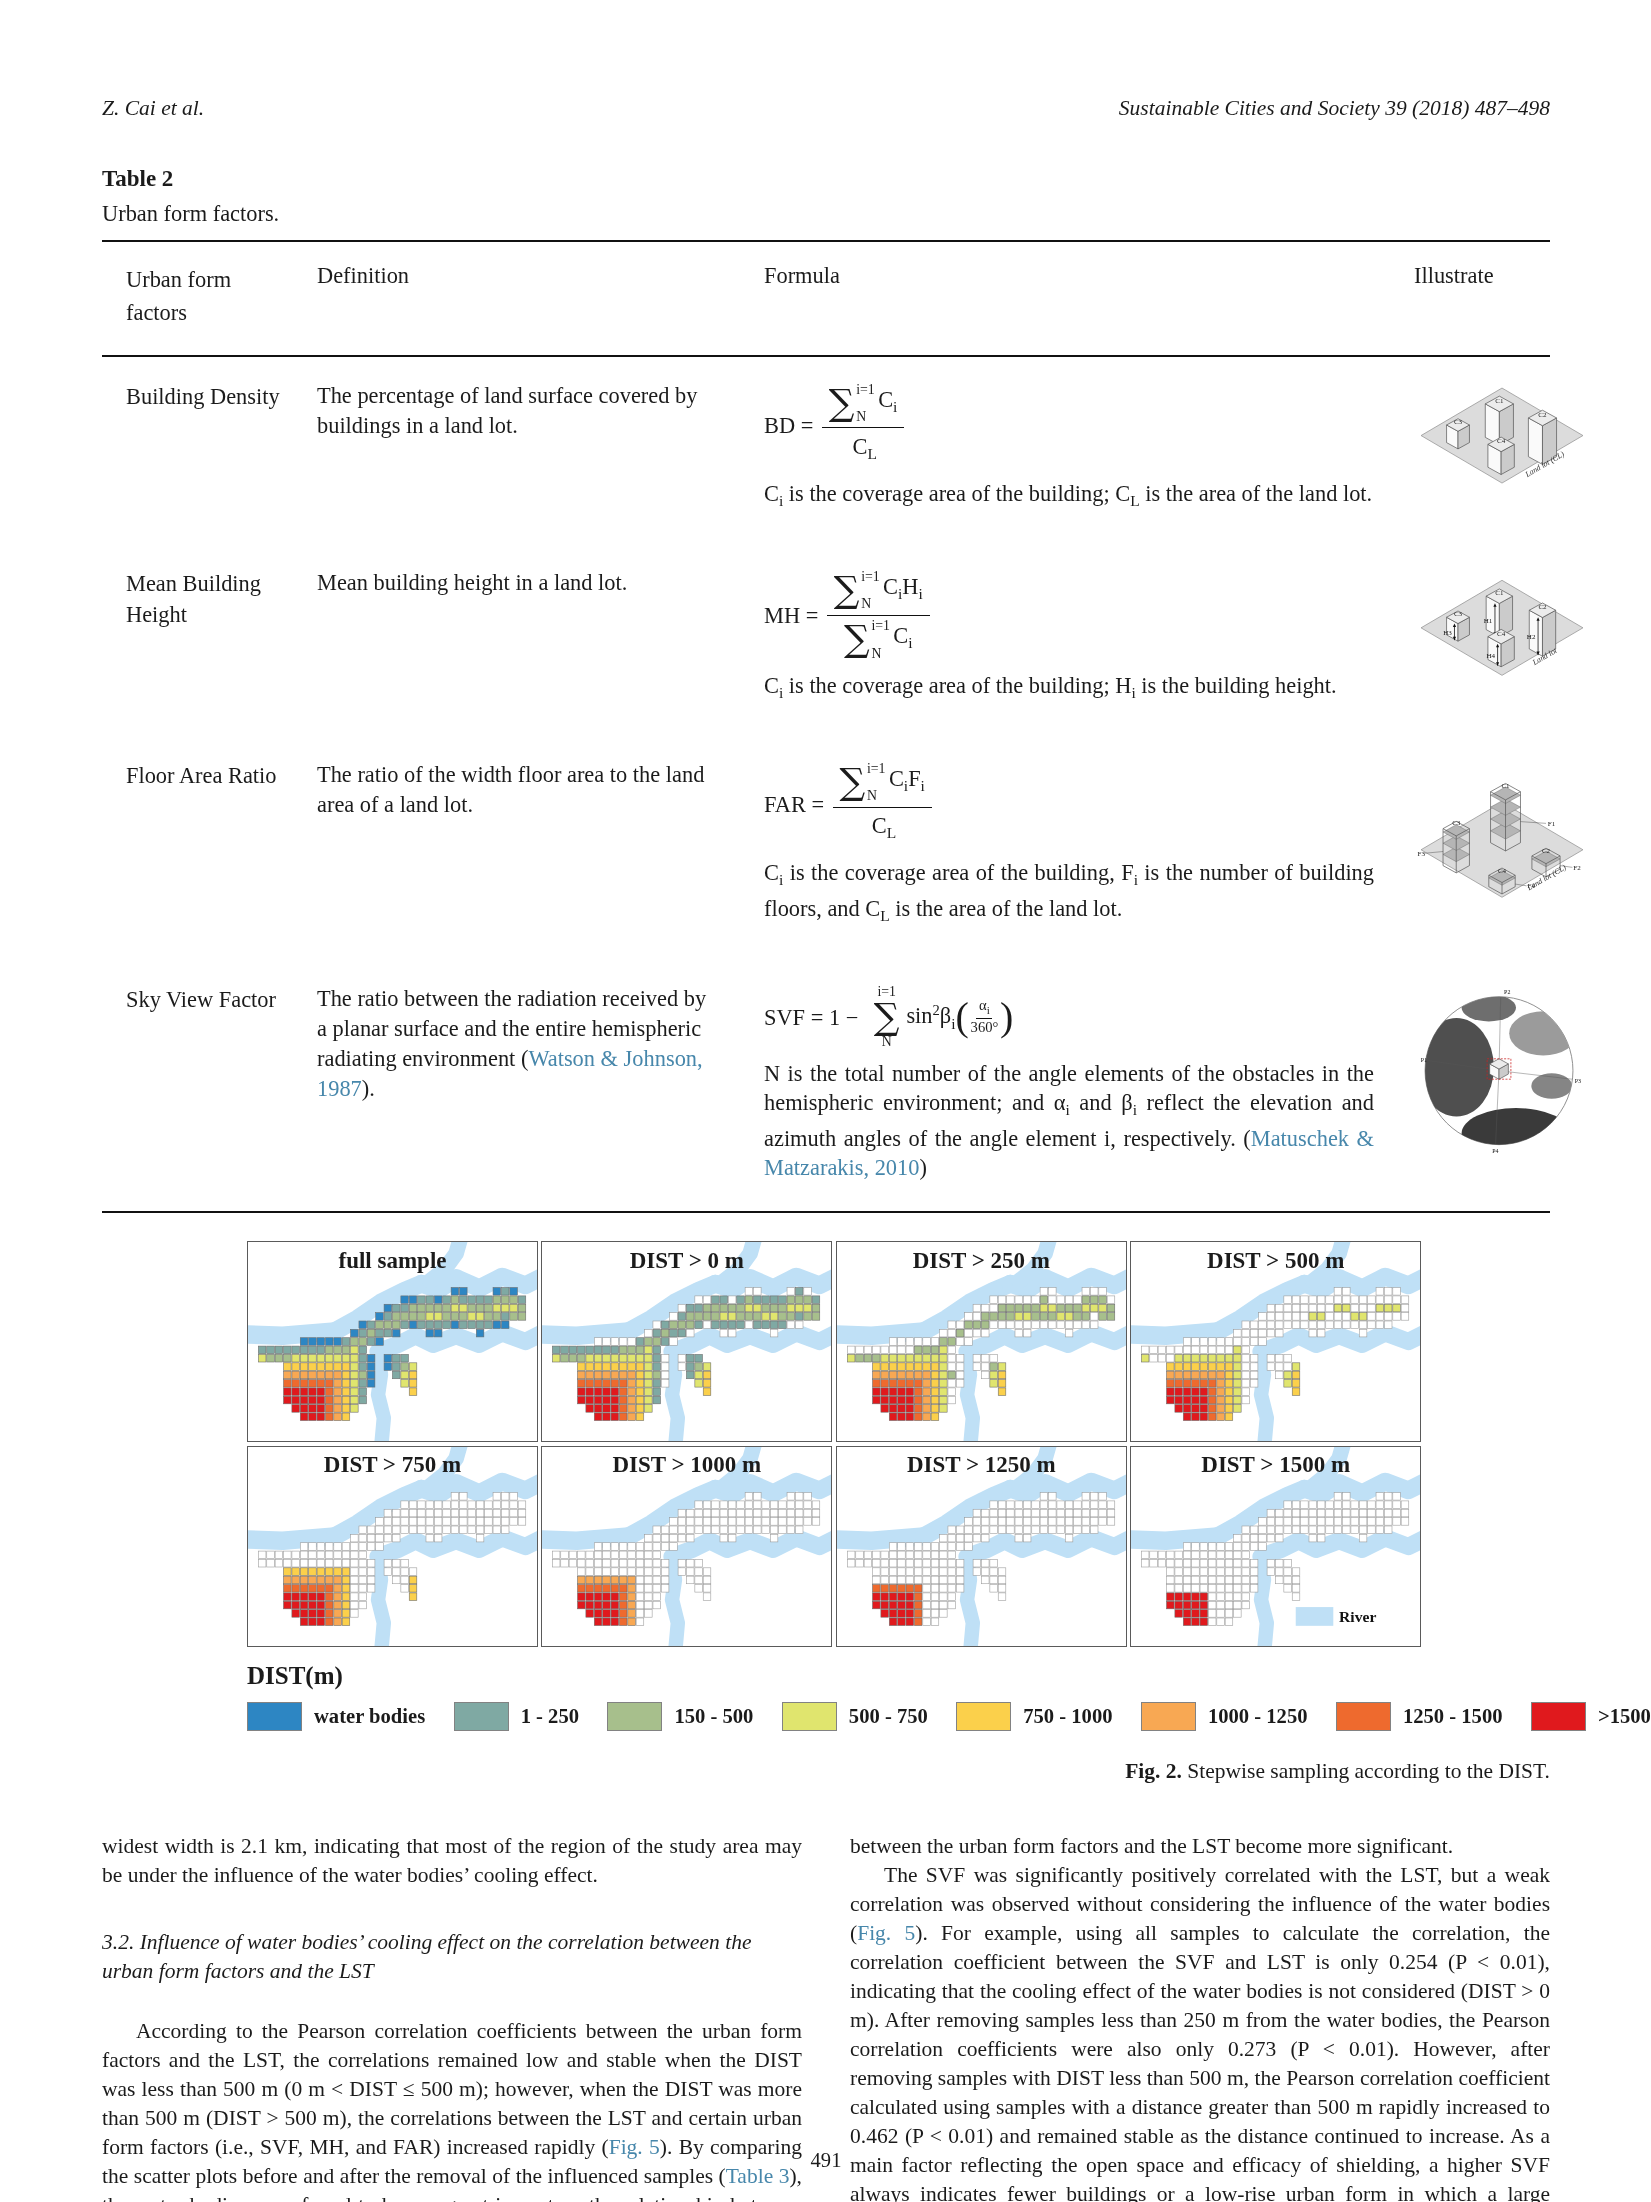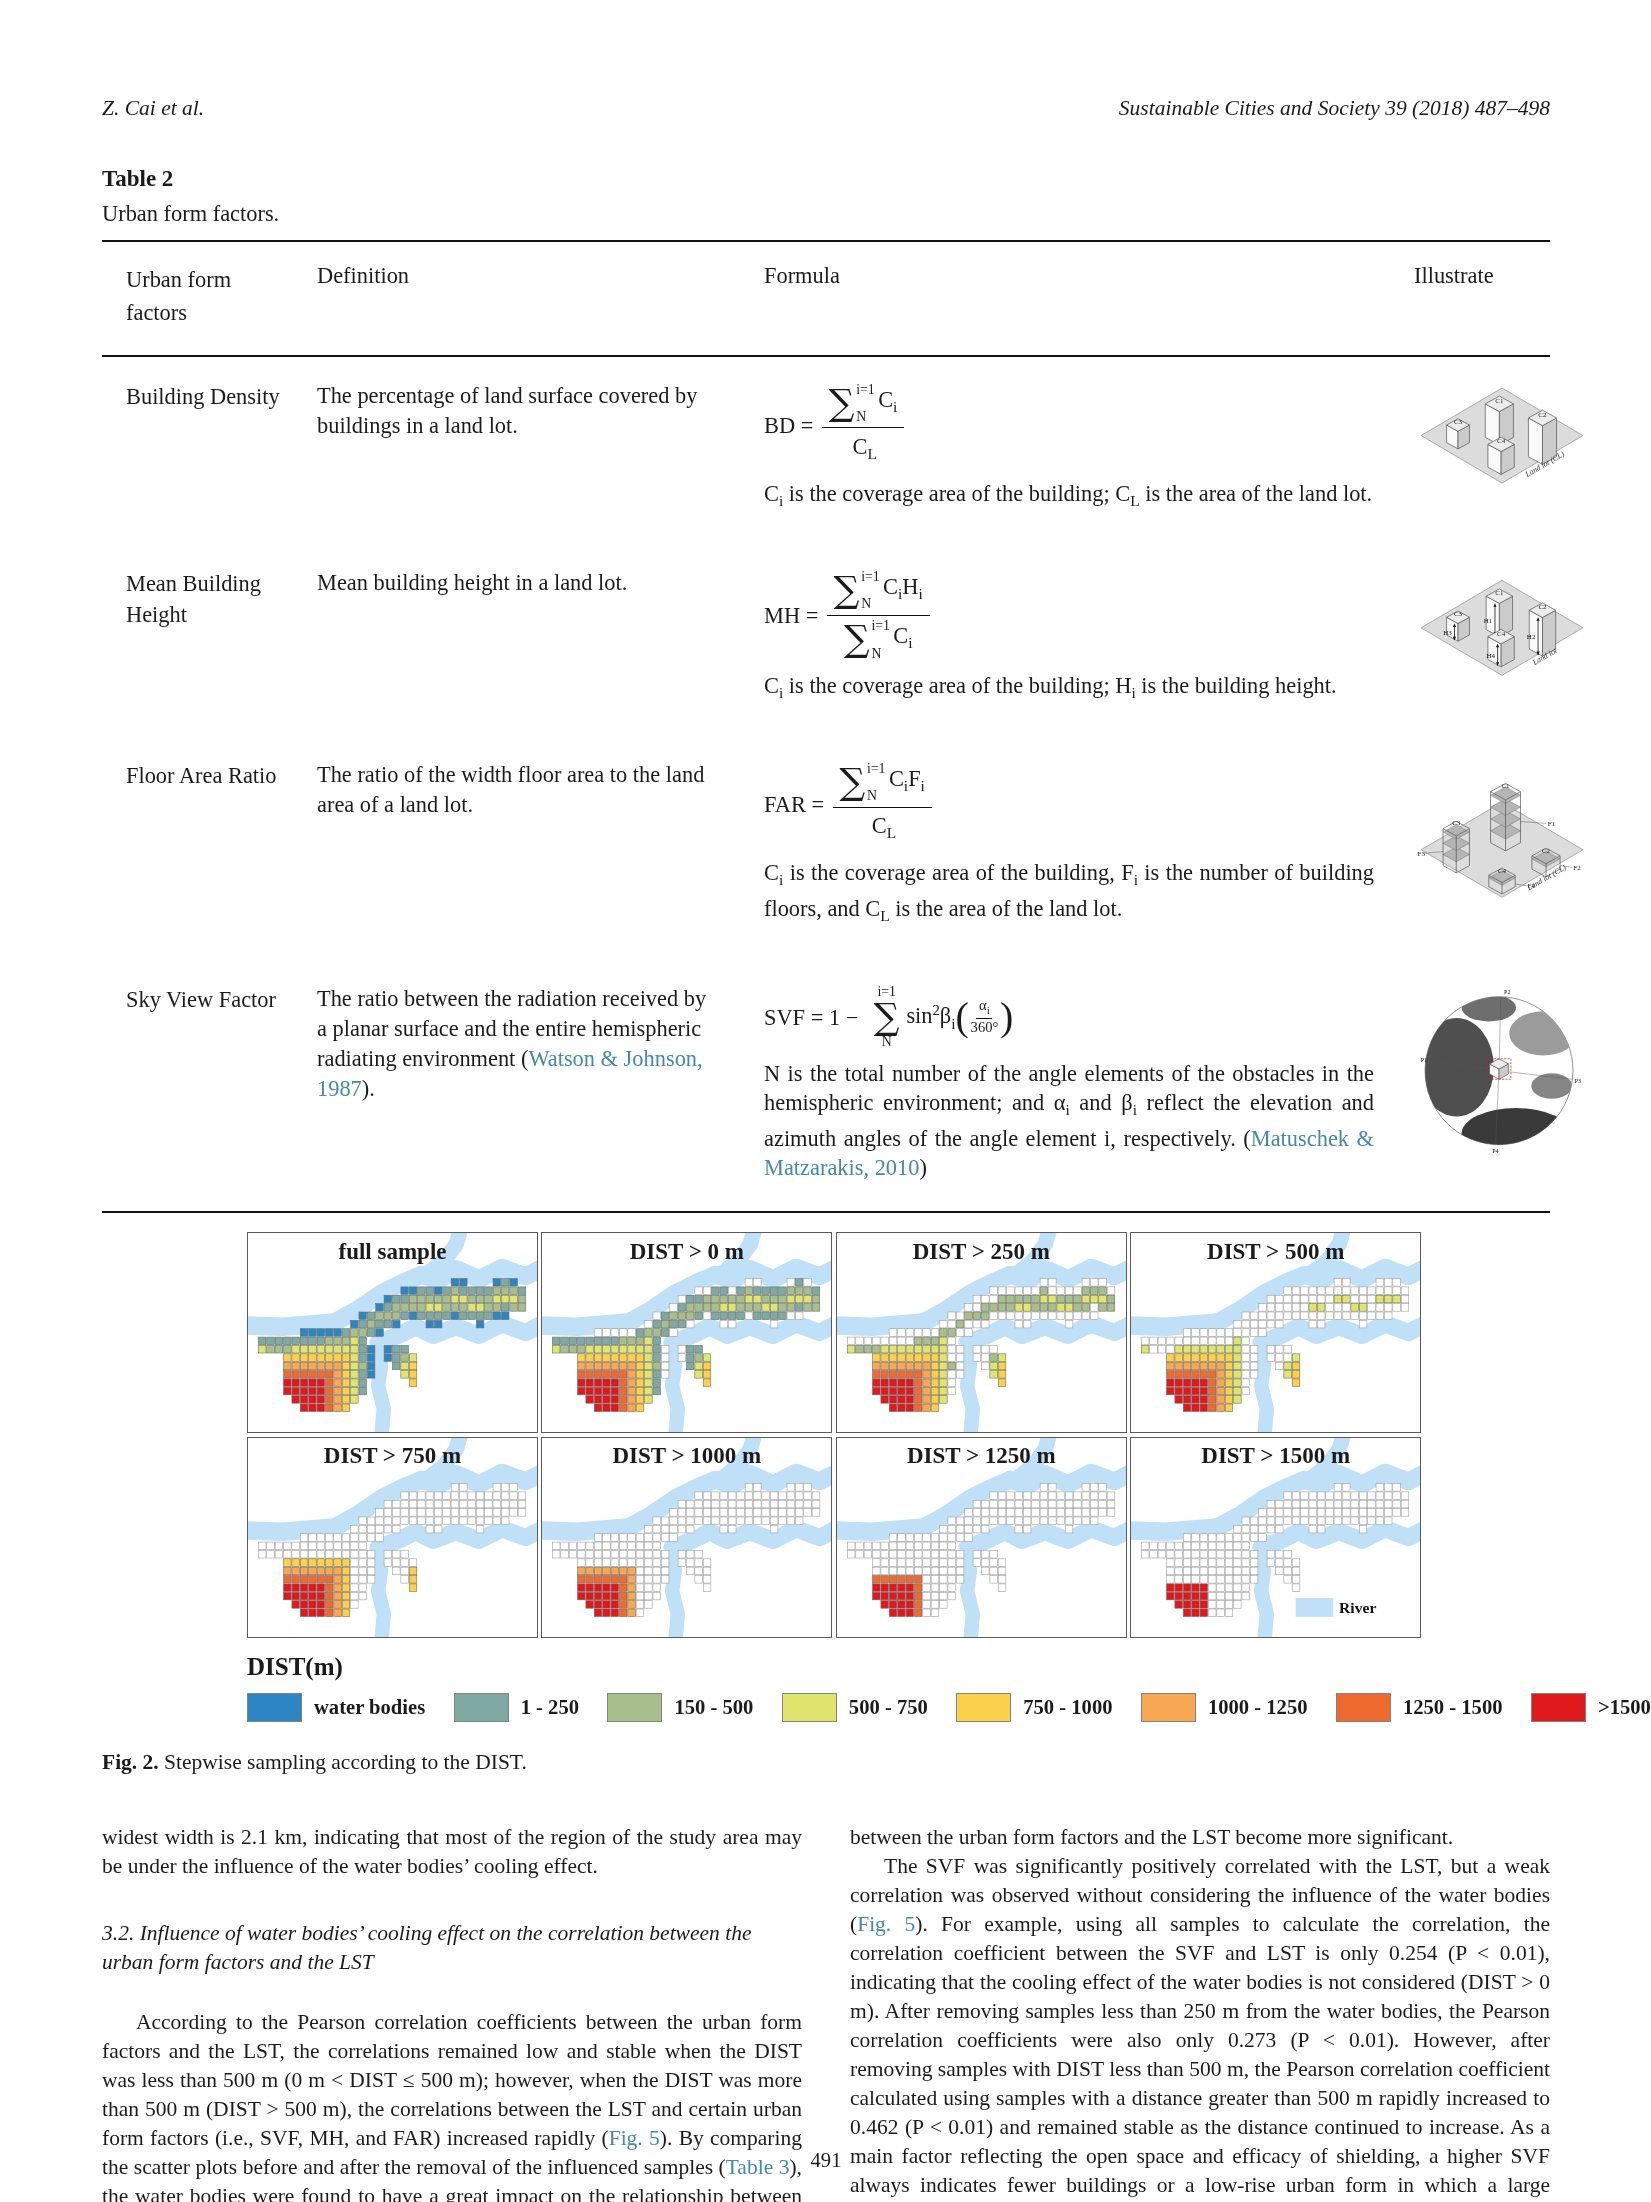--- a/index.html
+++ b/index.html
@@ -30,31 +30,31 @@
   .sigma{font-size:36px;line-height:0.85;font-family:"DejaVu Serif",serif;}
   .sumlim{display:inline-flex;flex-direction:column;font-size:13.8px;line-height:1;margin-left:1.7px;gap:13.8px;}
   .fterms{margin-left:3.4px;white-space:nowrap;}
   .vsum{display:inline-flex;flex-direction:column;align-items:center;font-size:13.8px;line-height:1;margin:0 6.9px;gap:2.6px;}
   .sfrac{display:inline-flex;flex-direction:column;align-items:center;font-size:14.6px;line-height:1.2;margin:0 1.7px;}
   .sfrac .n{border-bottom:1.3px solid #111;padding:0 2.6px 0.9px;}
   .bigparen{font-size:40px;line-height:0.8;font-weight:400;}
   .note{text-align:justify;margin-top:5.2px;}
   .link{color:#4787ab;}
   
-  .figure{margin-top:19px;margin-left:145px;width:1108px;}
+  .figure{margin-top:28px;margin-left:145px;width:1108px;}
   .panel-grid{display:grid;grid-template-columns:repeat(4,291px);gap:3.4px;}
   .panel{height:201px;border:1.3px solid #5a5a5a;position:relative;background:#fff;box-sizing:border-box;}
   .panel-title{position:absolute;top:5.2px;left:0;width:100%;text-align:center;font-weight:bold;font-size:23px;z-index:2;}
   .panel svg{position:absolute;left:0;top:0;width:100%;height:100%;}
   .legend-title{margin-top:15.5px;margin-left:145px;font-size:25px;font-weight:bold;}
   .legend-row{display:flex;align-items:center;justify-content:space-between;margin-top:12px;margin-left:145px;width:1404px;}
   .legend-item{display:flex;align-items:center;}
   .legend-swatch{width:55px;height:29px;border:0.9px solid #828282;margin-right:12px;box-sizing:border-box;}
   .legend-label{font-size:20.6px;font-weight:bold;white-space:nowrap;}
-  .fig-caption{text-align:left;margin-top:27.5px;font-size:21.5px;}
+  .fig-caption{text-align:right;margin-top:27.5px;font-size:21.5px;}
   
   .body-cols{display:flex;gap:48px;margin-top:48px;font-size:21.5px;line-height:29px;text-align:justify;}
   .col{width:700px;}
   .para{margin:0;}
   .para.indent{text-indent:34px;}
   .body-h{font-style:italic;margin:38px 0 31px;text-align:left;}
   .pageno{position:absolute;bottom:31px;left:0;right:0;text-align:center;font-size:20.6px;}
 </style>
 </head>
 <body>

